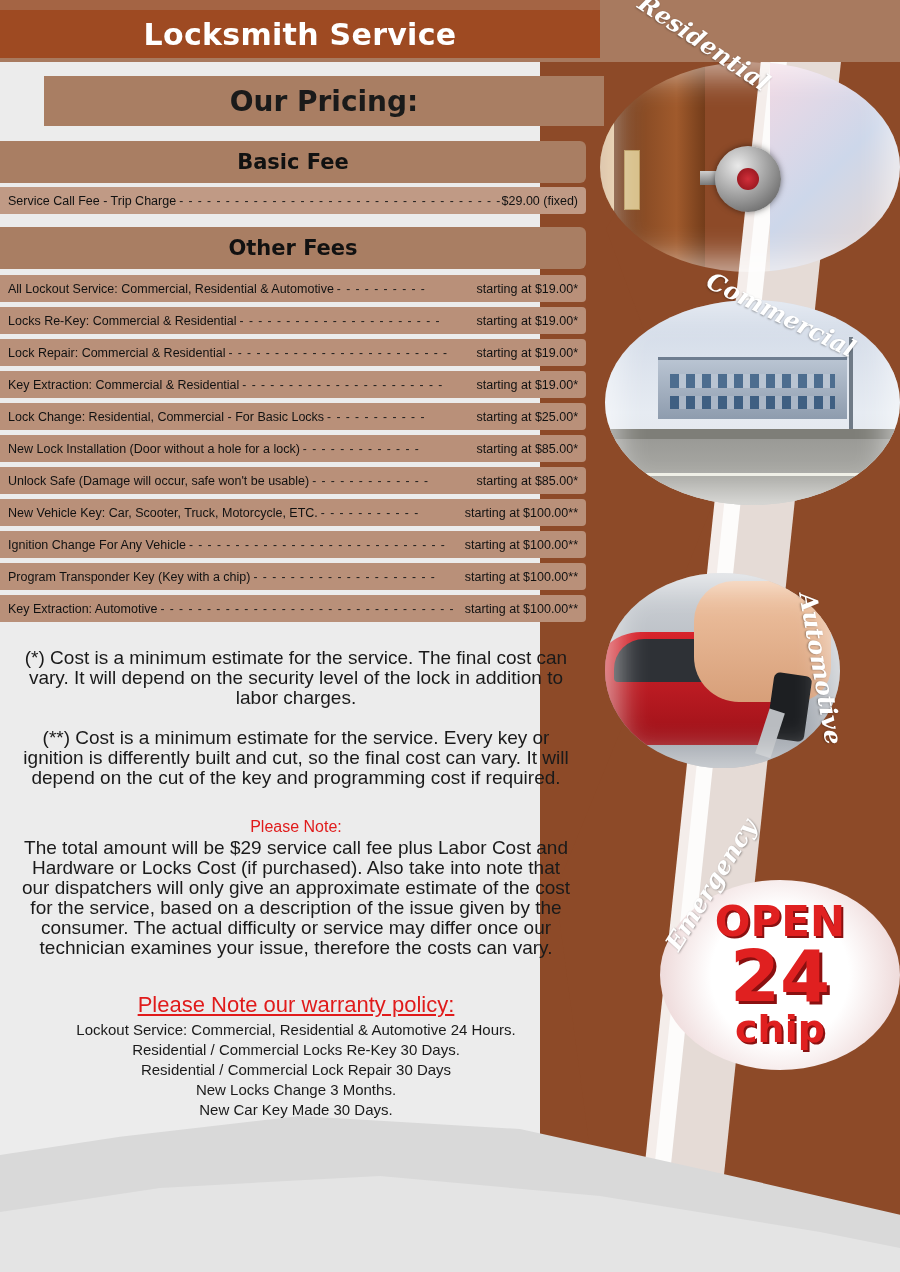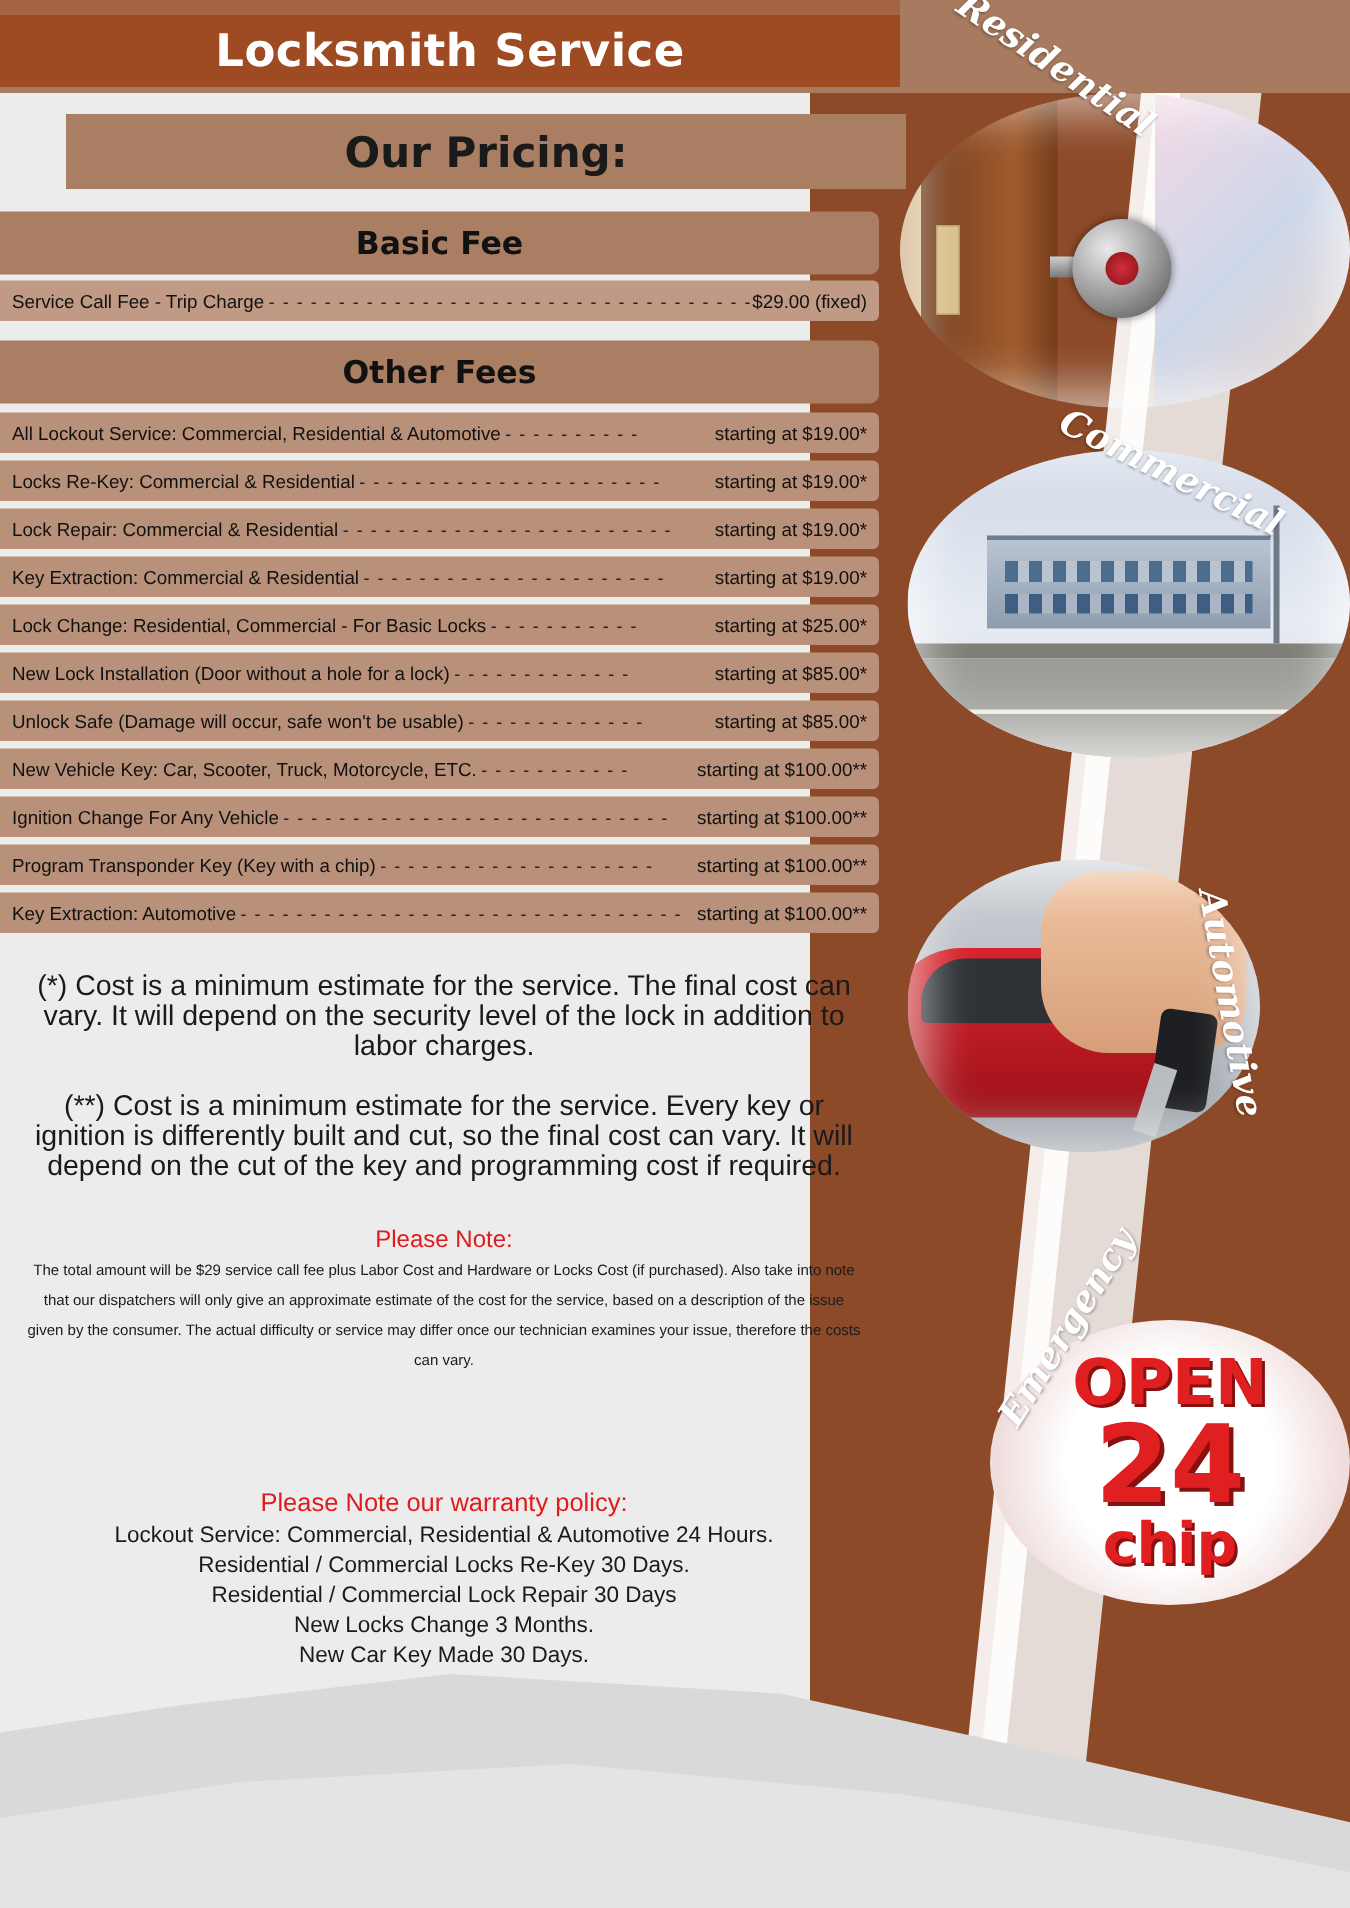--- a/index.html
+++ b/index.html
@@ -110,25 +110,25 @@
   #note-star  { top:648px; }
   #note-2star { top:728px; }
 
   .please-note {
     position:absolute; left:18px; width:556px; z-index:5; text-align:center;
   }
   .please-note .pn-title {
     color:#e01b1b; font-size:16px; margin-bottom:2px;
   }
   .please-note .pn-body {
-    color:#1a1a1a; font-size:10px; line-height:20px;
+    color:#1a1a1a; font-size:19px; line-height:20px;
   }
   #please-note-1 { top:818px; }
   #warranty { top:992px; }
-  #warranty .pn-title { font-size:17px; }
+  #warranty .pn-title { font-size:22px;text-decoration:underline; }
   #warranty .pn-body { font-size:15px; line-height:20px; }
 
   
   .photo {
     position:absolute; border-radius:50%; overflow:hidden; z-index:6;
     box-shadow:0 0 0 0 rgba(0,0,0,0);
   }
   #photo-res  { top:62px;  left:600px; width:300px; height:210px; }
   #photo-com  { top:300px; left:605px; width:295px; height:205px; }
   #photo-auto { top:573px; left:605px; width:235px; height:195px; }

